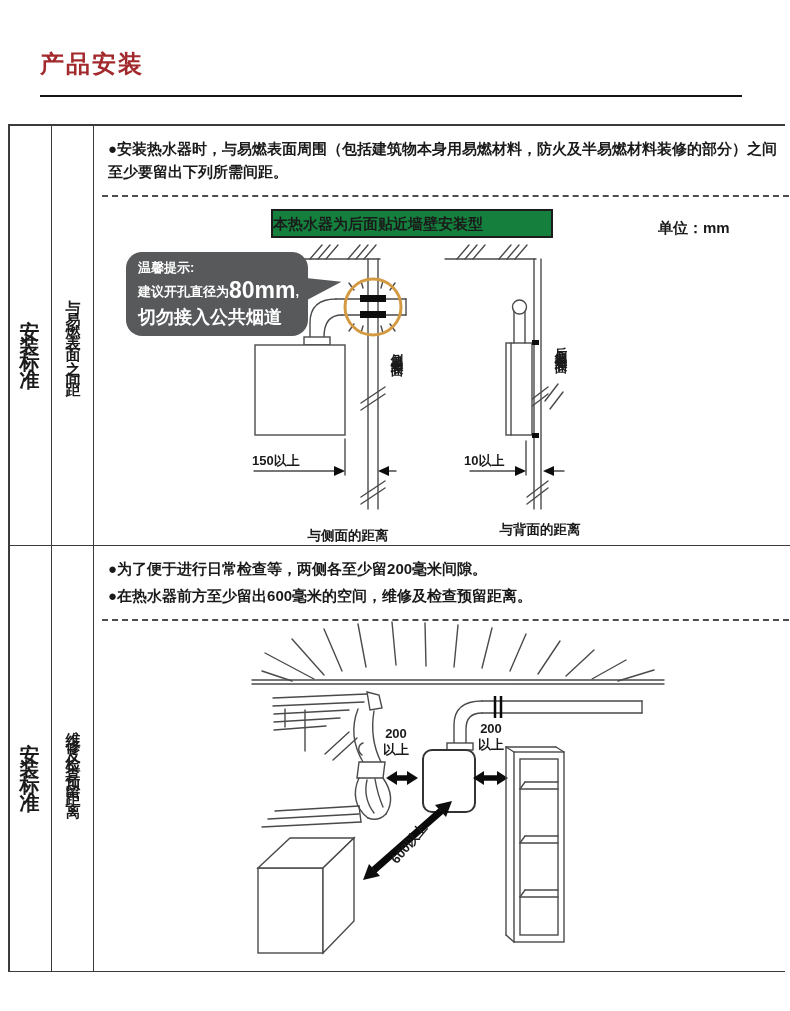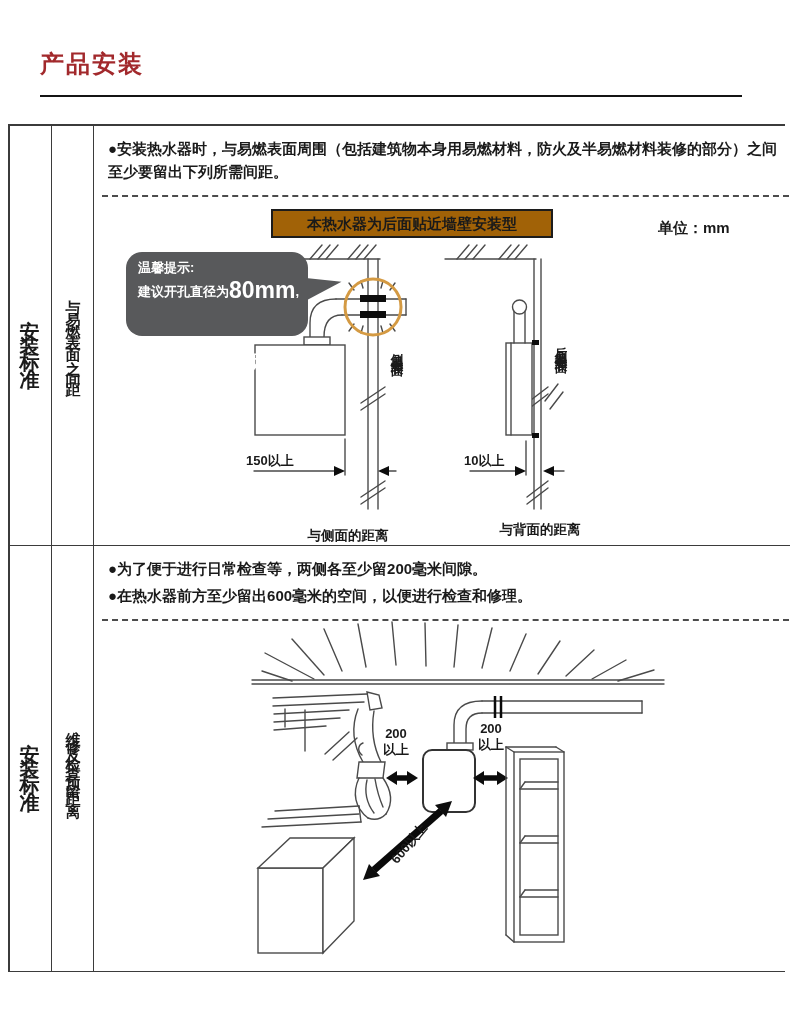--- a/index.html
+++ b/index.html
@@ -44,33 +44,33 @@
   
   .s{stroke:var(--line-color);stroke-width:1.4;fill:none;stroke-linecap:round;}
   .s2{stroke:#333;stroke-width:2;fill:none;}
   .wf{fill:#fff;}
   .blk{fill:#0d0d0d;stroke:none;}
   .hl{stroke:var(--hl-color);stroke-width:3;fill:none;}
   .ash{stroke:#0a0a0a;stroke-linecap:butt;fill:none;}
 
   .ovl{position:absolute;font-weight:bold;white-space:nowrap;}
   .mount-box{left:169px;top:12px;width:282px;height:29px;border:2px solid #1c1c1c;
-             font-size:15px;text-align:center;line-height:25px;background:#a16207;}
+             font-size:15px;text-align:left;line-height:25px;background:#15803d;}
   .unit{left:556px;top:22px;font-size:15px;}
   .dim{font-size:13px;}
   .cap{font-size:13.5px;text-align:center;width:140px;white-space:nowrap;}
   .vlabel{font-size:12.5px;writing-mode:vertical-rl;text-orientation:upright;
           letter-spacing:3px;font-weight:bold;}
 
   .bubble{left:24px;top:55px;width:182px;height:84px;background:var(--bubble-color);
           border-radius:16px;color:#fff;padding:7px 10px 0 12px;font-weight:bold;z-index:2;}
   .bubble .l1{font-size:13px;}
   .bubble .l2{font-size:13px;line-height:26px;}
   .bubble .l2 .big{font-size:23px;vertical-align:-2px;letter-spacing:0;margin-top:36px;}
-  .bubble .l3{font-size:18px;margin-top:44px;}
+  .bubble .l3{font-size:18px;}
   .bubble-tip{left:198px;top:78px;width:0;height:0;z-index:1;
               border-top:9px solid transparent;border-bottom:17px solid transparent;
               border-left:42px solid var(--bubble-color);transform:rotate(-6deg);}
 
   .gap2{font-size:13px;line-height:1.25;white-space:nowrap;text-align:center;}
   .rot600{left:292px;top:232px;font-size:13px;transform:rotate(-50deg);
           transform-origin:left center;}
 </style>
 </head>
 <body>
@@ -173,39 +173,39 @@
       <div class="ovl unit">单位：mm</div>
 
       <div class="ovl bubble-tip"></div>
       <div class="ovl bubble">
         <div class="l1">温馨提示:</div>
         <div class="l2"><span>建议开孔直径为</span><span class="big">80mm</span><span>,</span></div>
         <div class="l3">切勿接入公共烟道</div>
       </div>
 
       <div class="ovl vlabel" style="left:286px;top:146px;">侧易燃表面</div>
-      <div class="ovl dim" style="left:144px;top:255px;">150以上</div>
+      <div class="ovl dim" style="left:150px;top:255px;">150以上</div>
       <div class="ovl cap" style="left:176px;top:330px;">与侧面的距离</div>
 
       <div class="ovl vlabel" style="left:450px;top:140px;">后侧易燃表面</div>
       <div class="ovl dim" style="left:362px;top:255px;">10以上</div>
       <div class="ovl cap" style="left:368px;top:324px;">与背面的距离</div>
     </div>
   </div>
 
   <div class="cell last-row">
     <div class="vtext vhead">安装标准</div>
   </div>
   <div class="cell last-row">
     <div class="vtext vsub2">维修及检查预留距离</div>
   </div>
   <div class="cell content last-row">
     <div class="bullets">
       <p>●为了便于进行日常检查等，两侧各至少留200毫米间隙。</p>
-      <p>●在热水器前方至少留出600毫米的空间，以便进行检查和修理。</p>
+      <p>●在热水器前方至少留出600毫米的空间，维修及检查预留距离。</p>
     </div>
 
     <div class="diagram">
       <svg width="687" height="350" viewBox="0 0 687 350">
         <g>
           <line class="s" x1="160" y1="50" x2="190" y2="60"></line>
             <line class="s" x1="163" y1="32" x2="212" y2="58"></line>
           <line class="s" x1="190" y1="18" x2="222" y2="54"></line>
             <line class="s" x1="222" y1="8" x2="240" y2="50"></line>
           <line class="s" x1="256" y1="3" x2="264" y2="46"></line>

